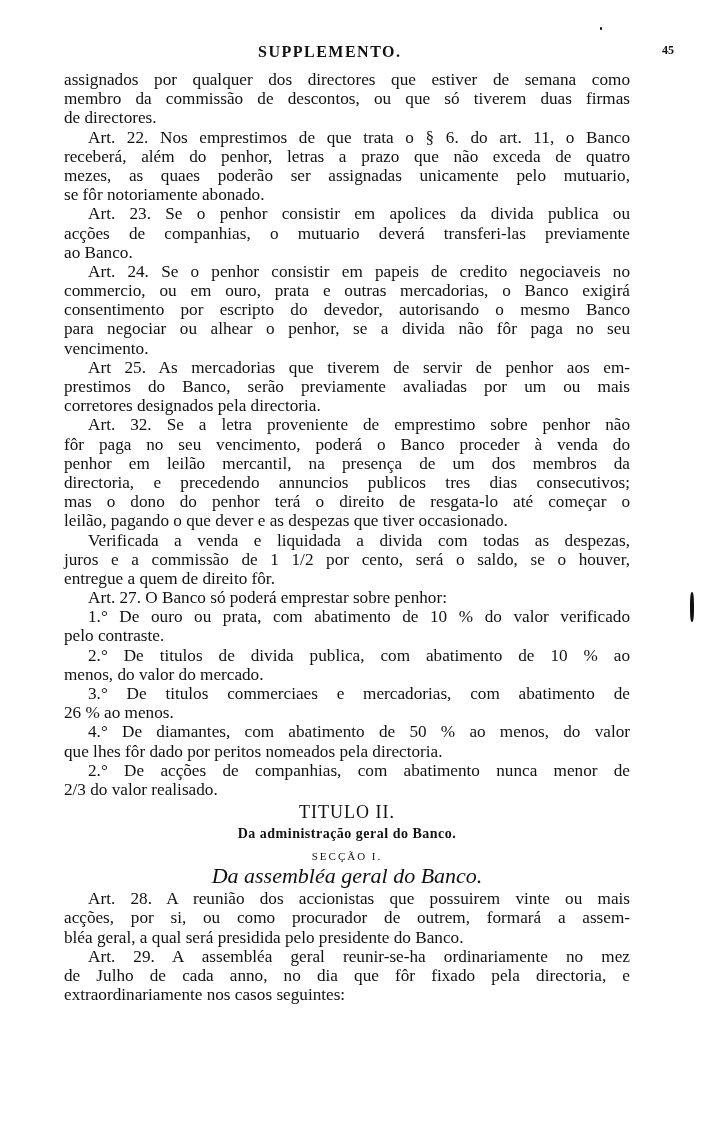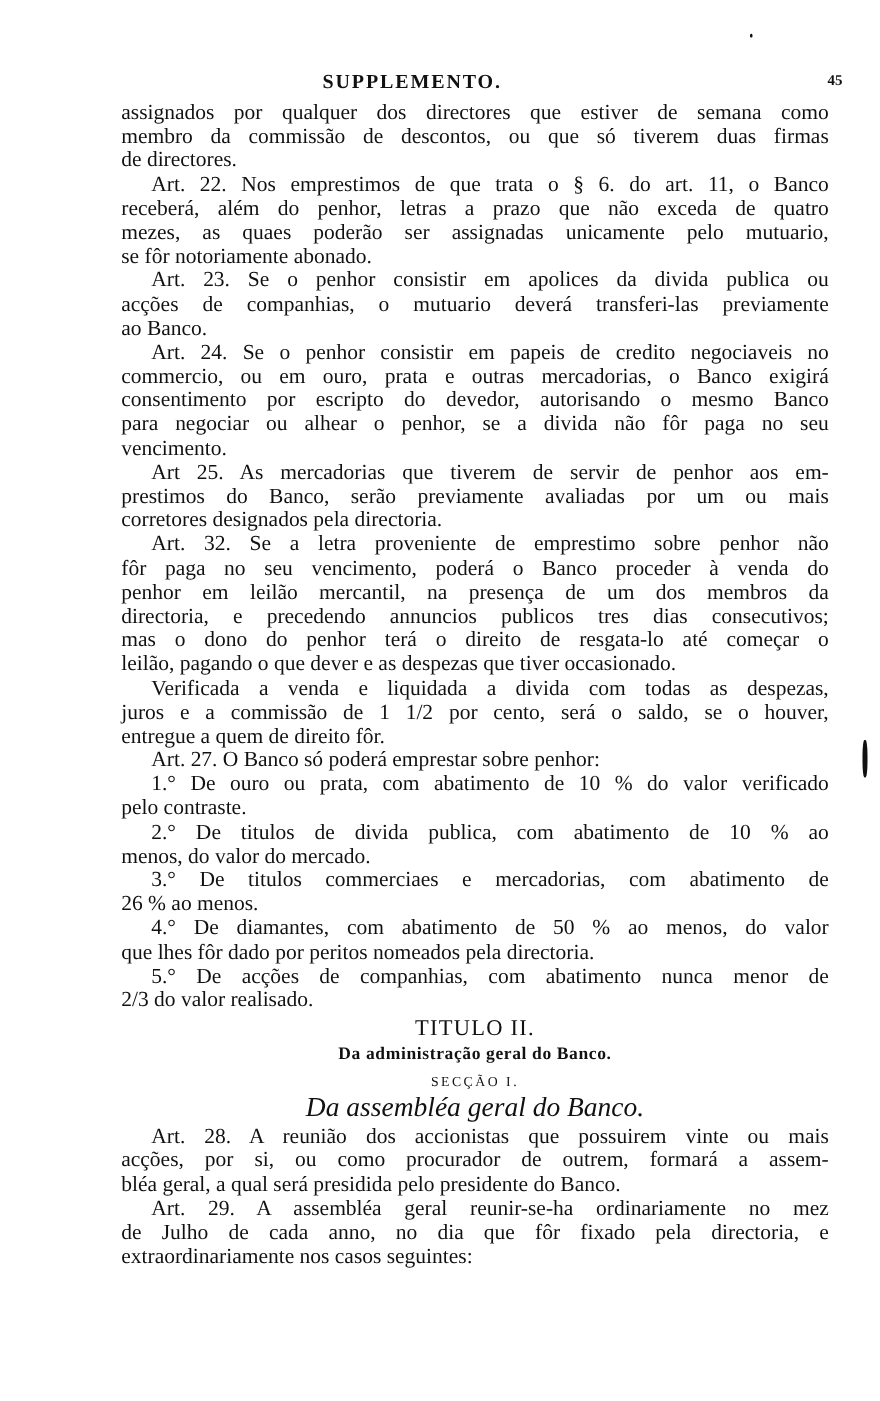--- a/index.html
+++ b/index.html
@@ -2,35 +2,34 @@
 <html><head>
   <meta charset="utf-8">
   <style>
     html, body { margin: 0; padding: 0; }
     body {
       width: 704px; height: 1121px; background: #ffffff; position: relative; overflow: hidden;
       font-family: "DejaVu Serif", "Liberation Serif", serif; color: #111;
     }
     .page { position: absolute; left: 0; top: 0; width: 704px; height: 1121px; }
     .running-head {
-      position: absolute; top: 57px; left: 0; width: 704px; height: 20px;
+      position: absolute; top: 43px; left: 0; width: 704px; height: 20px;
     }
     .rh-title {
       position: absolute; left: 258px; top: 0; font-family: "Liberation Serif", serif;
       font-weight: bold; font-size: 16px; letter-spacing: 1.5px;
     }
     .rh-page {
       position: absolute; left: 614px; top: 0; font-family: "Liberation Serif", serif;
       font-weight: bold; font-size: 12px; margin-left: 48px;
     }
     .body-text {
-      position: absolute; left: 64px; top: 80px; width: 566px;
+      position: absolute; left: 64px; top: 70px; width: 566px;
       font-family: "Liberation Serif", serif; font-size: 17.2px; line-height: 19.2px;
       text-align: justify;
-      margin-left: 33px;
     }
     .line {
       display: block; white-space: nowrap; text-align: justify; text-align-last: justify;
       height: 19.2px;
     }
     .line.last { text-align-last: left; }
     .line.indent { padding-left: 24px; }
     .line.center { text-align: left; text-align-last: center; }
     .titulo { font-size: 18px; letter-spacing: 1px; height: 22px; line-height: 22px; margin-top: 2px; }
     .sub-bold { font-weight: bold; font-size: 14px; letter-spacing: 0.5px; height: 22px; line-height: 22px; }
@@ -80,21 +79,21 @@
         <span class="line last">entregue a quem de direito fôr.</span>
         <span class="line indent last">Art. 27. O Banco só poderá emprestar sobre penhor:</span>
         <span class="line indent">1.° De ouro ou prata, com abatimento de 10 % do valor verificado</span>
         <span class="line last">pelo contraste.</span>
         <span class="line indent">2.° De titulos de divida publica, com abatimento de 10 % ao</span>
         <span class="line last">menos, do valor do mercado.</span>
         <span class="line indent">3.° De titulos commerciaes e mercadorias, com abatimento de</span>
         <span class="line last">26 % ao menos.</span>
         <span class="line indent">4.° De diamantes, com abatimento de 50 % ao menos, do valor</span>
         <span class="line last">que lhes fôr dado por peritos nomeados pela directoria.</span>
-        <span class="line indent">5.° De acções de companhias, com abatimento nunca menor de</span>
+        <span class="line indent">2.° De acções de companhias, com abatimento nunca menor de</span>
         <span class="line last">2/3 do valor realisado.</span>
       </div>
     <div>
       <span class="line center titulo">TITULO II.</span>
       <span class="line center sub-bold">Da administração geral do Banco.</span>
       <span class="line center seccao">SECÇÃO I.</span>
       <span class="line center sub-italic">Da assembléa geral do Banco.</span>
     </div>
     <div id="lines-after">
         <span class="line indent">Art. 28. A reunião dos accionistas que possuirem vinte ou mais</span>

